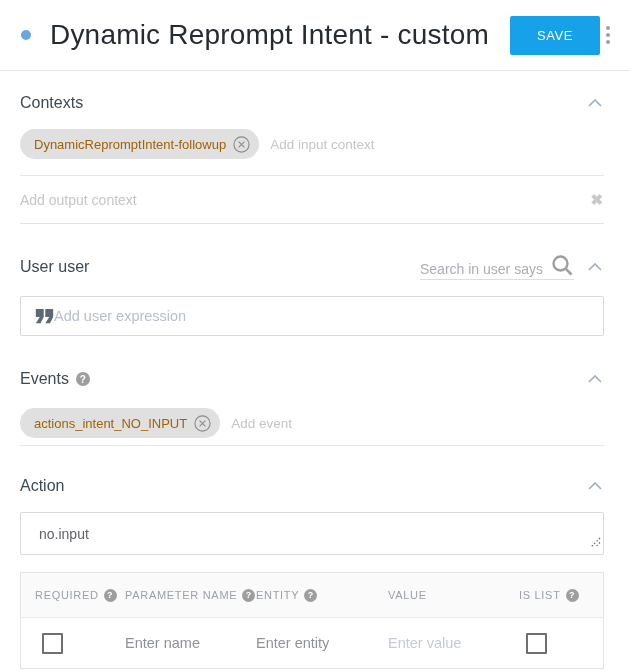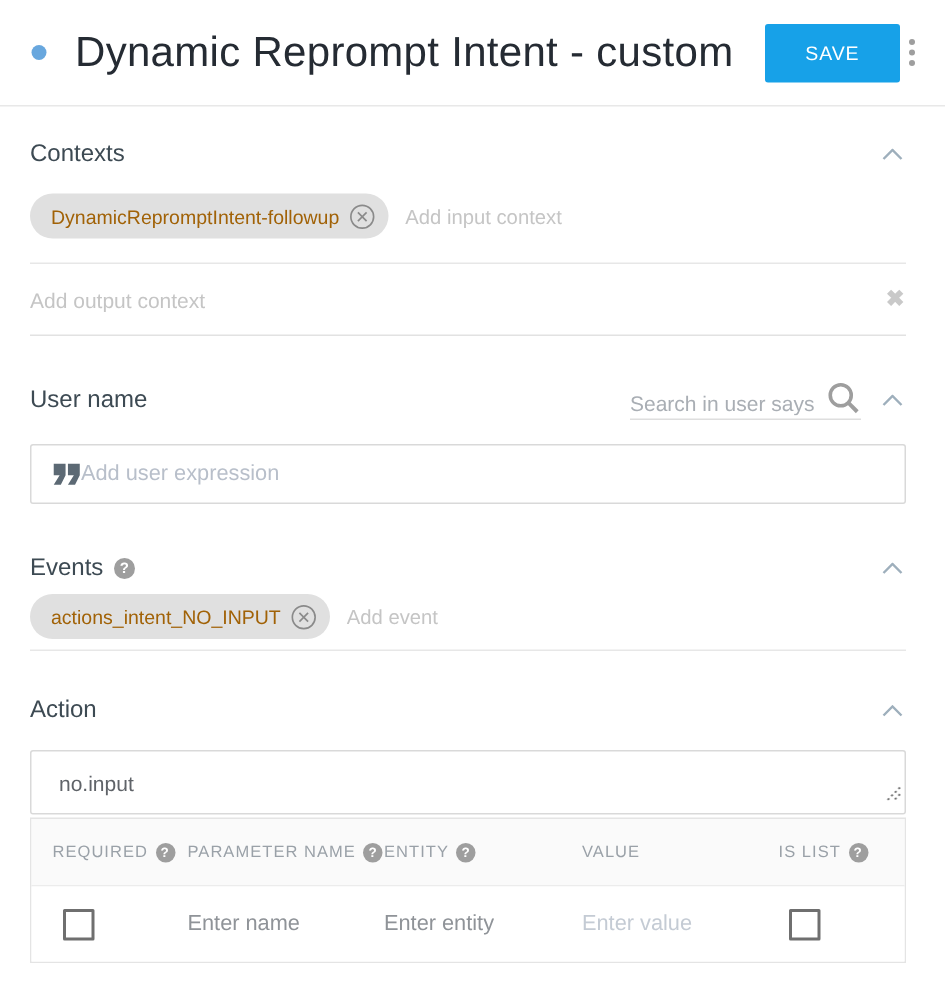--- a/index.html
+++ b/index.html
@@ -118,21 +118,21 @@
     border: 1px solid #d9d9d9; border-radius: 2px;
     height: 40px;
     display: flex; align-items: center;
     padding: 0 14px; 
   }
   .expr-box .ghost-input { margin-left: 0; font-size: 14.5px; }
   .expr-box .ghost-input::placeholder { color: #b8bfca; }
 
   
   .sec-events { margin-top: 34px; }
-  .sec-events .chip-row { margin-top: 8px; }
+  .sec-events .chip-row { margin-top: 20px; }
   .sec-events .rule { margin-top: 7px; }
 
   
   .sec-action { margin-top: 31px; }
   .action-box {
     margin-top: 17px; position: relative;
     border: 1px solid #d9d9d9; border-radius: 2px;
     height: 43px;
   }
   .action-box textarea {
@@ -140,21 +140,21 @@
     border: none; outline: none; resize: none;
     font-family: "Liberation Sans", sans-serif;
     font-size: 14px; color: #5f6368;
     padding: 13px 18px;
     background: transparent;
   }
   .grip { position: absolute; right: 2px; bottom: 2px; pointer-events: none; }
 
   
   .param-table {
-    margin-top: 2px;
+    margin-top: 17px;
     border: 1px solid #e4e4e4;
   }
   .param-row {
     display: grid;
     grid-template-columns: 90px 131px 132px 131px 1fr;
     align-items: center;
   }
   .param-head {
     background: #fafafa;
     border-bottom: 1px solid #ececec;
@@ -226,21 +226,21 @@
     <div class="rule"></div>
 
     <div class="output-row">
       <input class="ghost-input" placeholder="Add output context" style="">
       <span class="clear-x">✖</span>
     </div>
   </div>
 
   <div class="sec-usersays">
     <div class="sec-head">
-      <div class="sec-title">User name</div>
+      <div class="sec-title">User user</div>
       <div class="search-group">
         <div class="search-box">
           <input class="search-input" placeholder="Search in user says" style="">
           <span style="display:inline-flex">
             <svg width="24" height="24" viewBox="0 0 24 24">
                 <circle cx="10.5" cy="10.5" r="7" fill="none" stroke="#9e9e9e" stroke-width="2.4"></circle>
                 <line x1="15.8" y1="15.8" x2="21.5" y2="21.5" stroke="#9e9e9e" stroke-width="2.6"></line>
               </svg>
           </span>
         </div>

